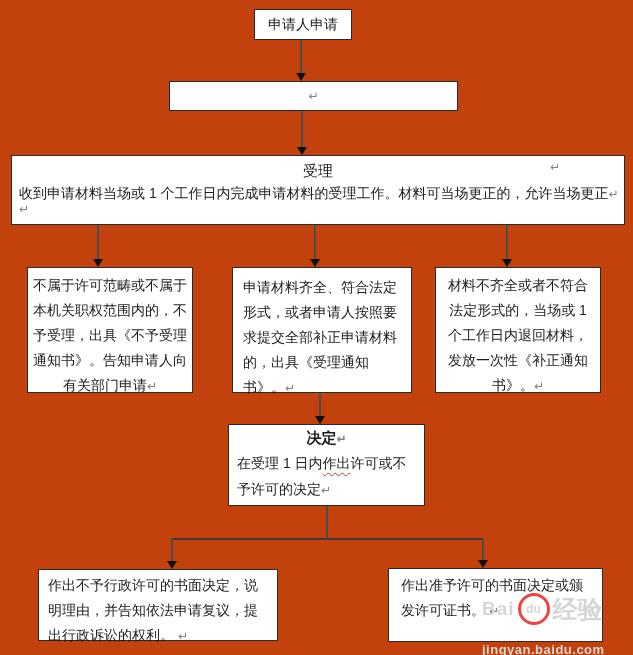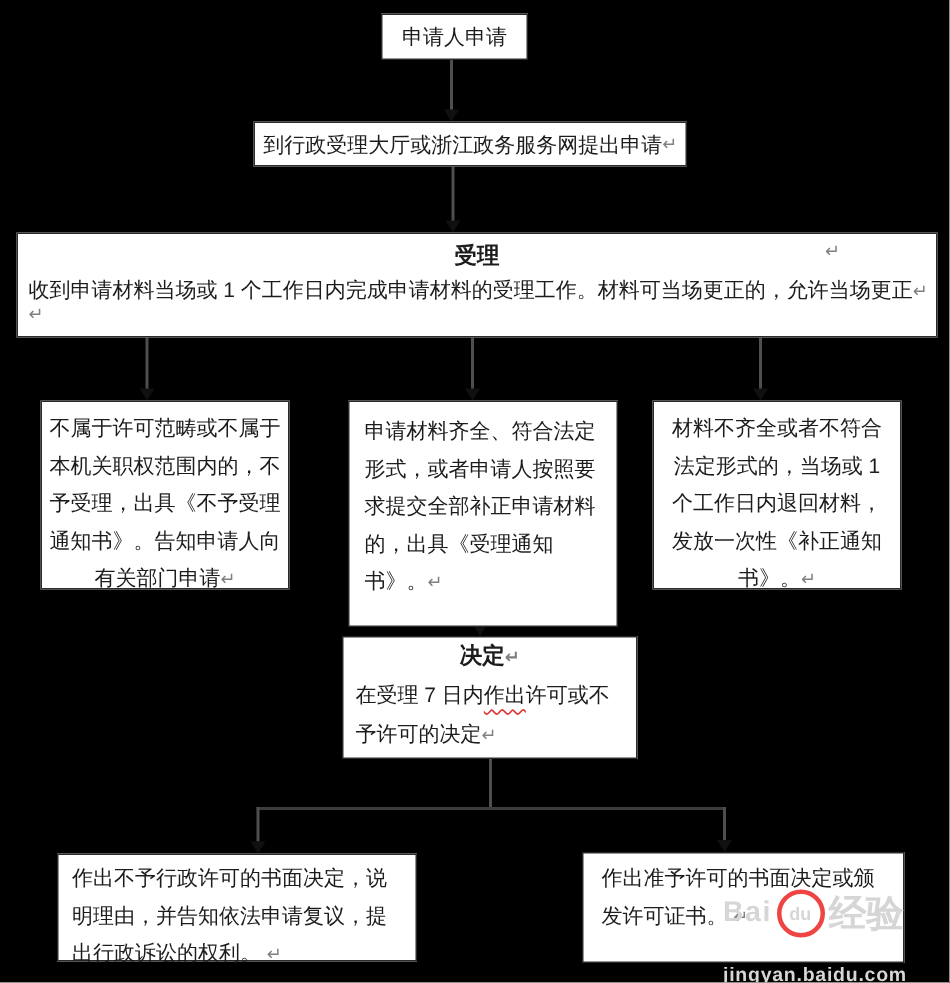--- a/index.html
+++ b/index.html
@@ -1,34 +1,34 @@
 <!DOCTYPE html>
 <html><head>
 <meta charset="utf-8">
 <style>
   html,body{margin:0;padding:0;background:#ffffff;}
   .canvas{
-    position:relative;width:633px;height:655px;background:#000000;overflow:hidden;
+    position:relative;width:633px;height:655px;background:#c2410c;overflow:hidden;
     font-family:"Liberation Sans","DejaVu Sans",sans-serif;color:#1c1c1c;
   }
   .box{
     position:absolute;box-sizing:border-box;background:#ffffff;
     border:1.5px solid #2a2a2a;font-size:14px;line-height:25px;
   }
   .flexc{display:flex;align-items:center;justify-content:center;}
   
   .b-applicant{left:254px;top:9px;width:98px;height:31px;font-size:14px;}
   .b-submit{left:169px;top:81px;width:289px;height:30px;font-size:14px;}
   .b-accept{left:11px;top:155px;width:614px;height:70px;}
-  .accept-title{position:absolute;left:0;top:2px;width:100%;text-align:center;font-weight:bold;font-size:15px;}
+  .accept-title{position:absolute;left:0;top:2px;width:100%;text-align:center;font-weight:normal;font-size:15px;}
   .accept-title-pilcrow{position:absolute;left:538px;top:5px;}
   .accept-body{position:absolute;left:7px;top:25px;width:600px;white-space:nowrap;}
   .accept-blank-pilcrow{position:absolute;left:7px;top:47px;}
   .b-reject{left:27px;top:267px;width:166px;height:126px;padding:5px 5px;text-align:center;}
-  .b-accepted{left:232px;top:267px;width:180px;height:151px;padding:7px 10px;text-align:left;}
+  .b-accepted{left:232px;top:267px;width:180px;height:126px;padding:7px 10px;text-align:left;}
   .b-supplement{left:435px;top:267px;width:166px;height:126px;padding:5px 6px;text-align:center;}
   .b-decide{left:228px;top:424px;width:197px;height:82px;padding:1px 8px;}
   .decide-title{text-align:center;font-weight:bold;font-size:15px;line-height:24px;}
   .decide-body{line-height:26px;}
   .b-deny{left:38px;top:569px;width:240px;height:72px;padding:3px 9px;text-align:left;}
   .b-grant{left:388px;top:568px;width:215px;height:74px;padding:4px 12px;text-align:left;}
   
   .vline{position:absolute;width:2px;background:#4e4e4e;}
   .hline{position:absolute;height:2px;background:#3d3d3d;}
   .ahead{position:absolute;width:0;height:0;border-left:5px solid transparent;border-right:5px solid transparent;border-top:8px solid #101010;}
@@ -75,21 +75,20 @@
   <div class="vline" style="left:171px;top:538px;height:23px;"></div>
   <div class="ahead" style="left:167px;top:561px;"></div>
   <div class="vline" style="left:482px;top:538px;height:23px;"></div>
   <div class="ahead" style="left:478px;top:560px;"></div>
 
   <div class="box b-applicant flexc">
     <span>申请人申请</span>
   </div>
 
   <div class="box b-submit flexc">
-    <span>到行政受理大厅或浙江政务服务网提出申请</span>
       <span class="pilcrow">↵</span>
   </div>
 
   <div class="box b-accept">
     <div class="accept-title">受理</div>
     <span class="pilcrow accept-title-pilcrow">↵</span>
     <div class="accept-body"><span>收到申请材料当场或 1 个工作日内完成申请材料的受理工作。材料可当场更正的，允许当场更正</span><span class="pilcrow">↵</span></div>
     <span class="pilcrow accept-blank-pilcrow">↵</span>
   </div>
 
@@ -100,21 +99,21 @@
   <div class="box b-accepted">
     <span>申请材料齐全、符合法定形式，或者申请人按照要求提交全部补正申请材料的，出具《受理通知书》。</span><span class="pilcrow">↵</span>
   </div>
 
   <div class="box b-supplement">
     <span>材料不齐全或者不符合法定形式的，当场或 1 个工作日内退回材料，发放一次性《补正通知书》。</span><span class="pilcrow">↵</span>
   </div>
 
   <div class="box b-decide">
     <div class="decide-title"><span>决定</span><span class="pilcrow">↵</span></div>
-    <div class="decide-body"><span>在受理 7 日内</span><span class="squiggle">作出</span><span>许可或不予许可的决定</span><span class="pilcrow">↵</span></div>
+    <div class="decide-body"><span>在受理 1 日内</span><span class="squiggle">作出</span><span>许可或不予许可的决定</span><span class="pilcrow">↵</span></div>
   </div>
 
   <div class="box b-grant">
     <span>作出准予许可的书面决定或颁发许可证书。</span> <span class="pilcrow">↵</span>
   </div>
 
   <div class="box b-deny">
     <span>作出不予行政许可的书面决定，说明理由，并告知依法申请复议，提出行政诉讼的权利。</span> <span class="pilcrow">↵</span>
   </div>
 

